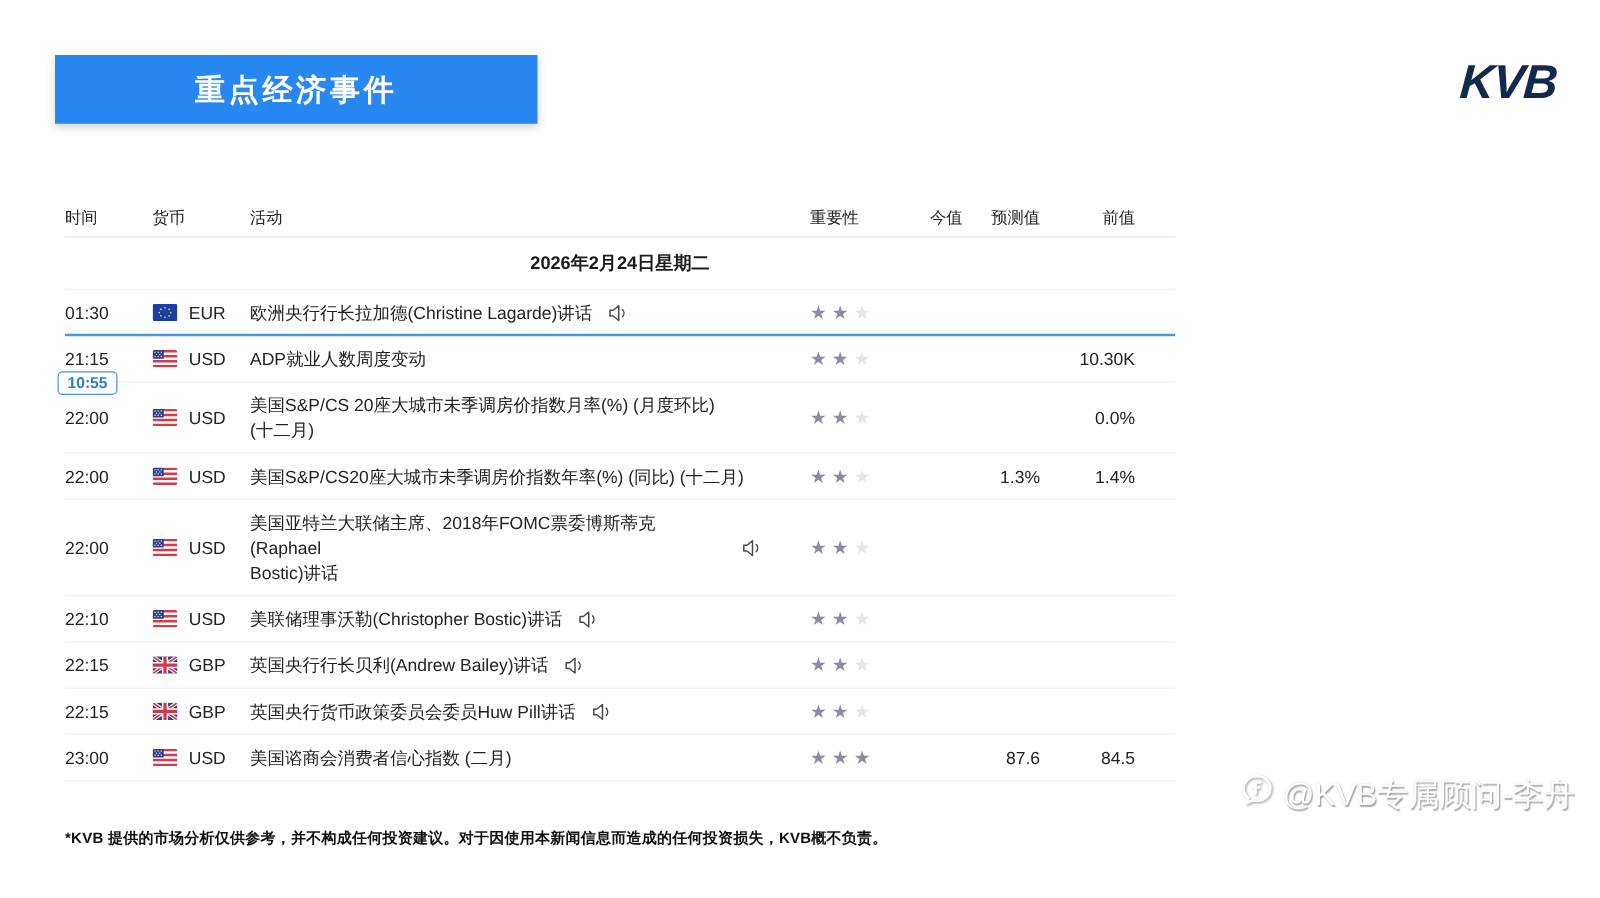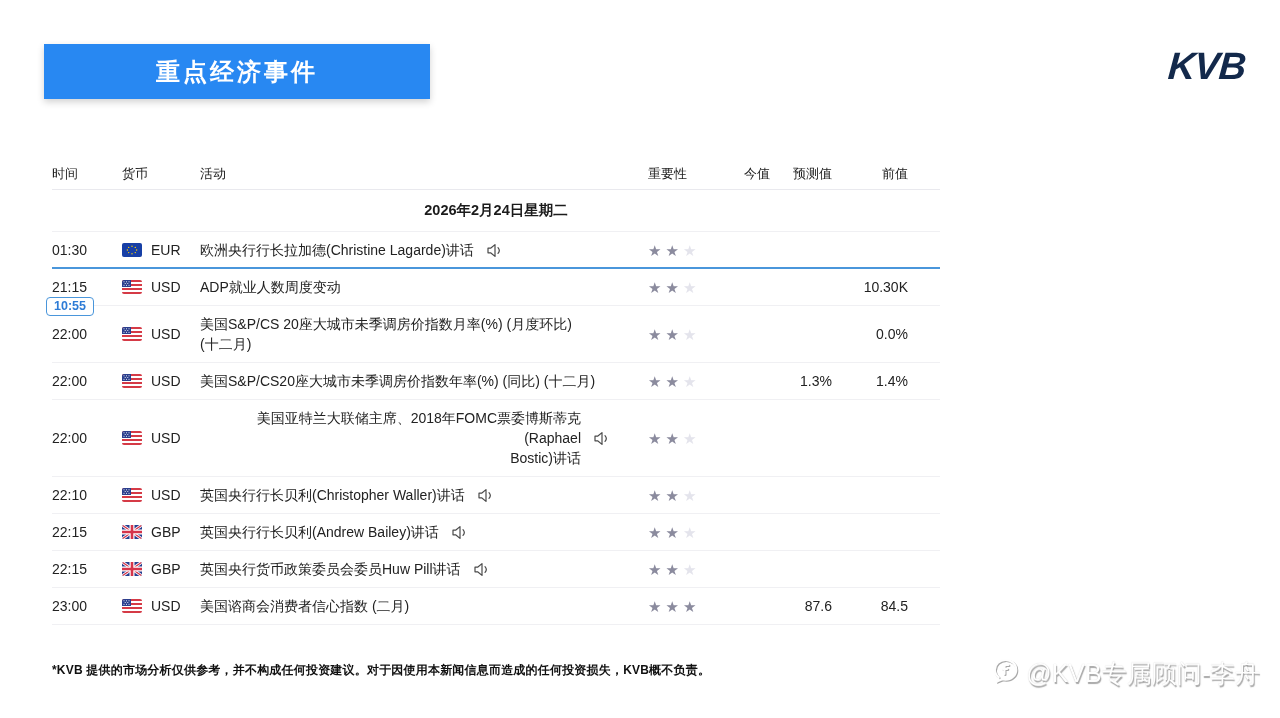--- a/index.html
+++ b/index.html
@@ -24,42 +24,42 @@
   .date-row { display:flex; align-items:center; justify-content:center; height:42px;
     font-weight:700; font-size:14.5px; color:#1b1b1b; border-bottom:1px solid #f0f0f3; }
 
   .row { display:flex; align-items:center; padding:8px 0; border-bottom:1px solid #f0f0f3; }
   .col-time { width:70px; }
   .col-cur { width:78px; display:flex; align-items:center; gap:9px; }
   .flag { width:20px; height:14px; border-radius:2px; overflow:hidden; display:inline-flex;
     box-shadow:0 0 0 1px rgba(0,0,0,.06) inset; flex:none; }
   .flag svg { display:block; }
   .col-act { flex:1; display:flex; align-items:center; gap:12px; padding-right:14px; line-height:20px; }
-  .col-act.spread { justify-content:space-between;text-align:right; }
+  .col-act.spread { justify-content:space-between; }
   .act-text { white-space:pre-line; }
   .spk { display:inline-flex; flex:none; cursor:pointer; }
   .col-imp { width:88px; display:flex; gap:4px; padding-left:24px; flex:none; }
   .star { font-size:15px; line-height:15px; }
   .star.filled { color:#8b8b9e; }
   .star.empty { color:#e4e4ec; }
   .col-actual { width:58px; text-align:right; }
   .col-forecast { width:62px; text-align:right; }
   .col-prev { width:108px; text-align:right; padding-right:32px; }
 
   
   .marker { position:relative; height:0; z-index:5; }
   .marker-line { position:absolute; left:0; right:0; top:-2px; height:2px; }
   .marker-badge { position:absolute; left:-6px; top:-12px; background:#fff;
     border:1.5px solid; border-radius:4px; padding:1px 7px 2px;
     font-size:12.5px; font-weight:700; }
 
   
   .disclaimer { position:absolute; left:52px; top:662px; font-size:12px; font-weight:700;
     color:#101010; letter-spacing:.2px; }
-  .watermark { position:absolute; right:20px; top:657px; display:flex; align-items:center; gap:7px;
+  .watermark { position:absolute; right:20px; top:618px; display:flex; align-items:center; gap:7px;
     color:#fefefe; font-size:25px;
     text-shadow:1px 1.5px 1px rgba(110,110,110,.6), 0 0 1px rgba(150,150,150,.4); }
   .watermark svg { filter:drop-shadow(1px 1.5px .7px rgba(110,110,110,.6)); }
 </style>
 </head>
 <body>
 
 <div class="slide">
 
   <div class="banner" style="background: rgb(40, 136, 242);">重点经济事件</div>
@@ -305,21 +305,21 @@
                   <circle cx="5.8" cy="3.5" r=".55"></circle>
                   <circle cx="2" cy="5.2" r=".55"></circle>
                   <circle cx="4.5" cy="5.2" r=".55"></circle>
                   <circle cx="7" cy="5.2" r=".55"></circle>
                 </g>
               </svg>
             </span>
             <span class="cur-code">USD</span>
           </div>
           <div class="col-act">
-            <span class="act-text">英国央行行长贝利(Christopher Waller)讲话</span>
+            <span class="act-text">美联储理事沃勒(Christopher Bostic)讲话</span>
             <span class="spk">
               <svg width="17" height="15" viewBox="0 0 17 15" fill="none" stroke="#4a4a4a" stroke-width="1.2">
                 <path d="M2 5.2h2.6L9 1.6v11.8L4.6 9.8H2z" stroke-linejoin="round"></path>
                 <path d="M12 4.6a4.3 4.3 0 0 1 0 5.8" stroke-linecap="round"></path>
               </svg>
             </span>
           </div>
           <div class="col-imp">
             <span class="star filled">★</span>
             <span class="star filled">★</span>

